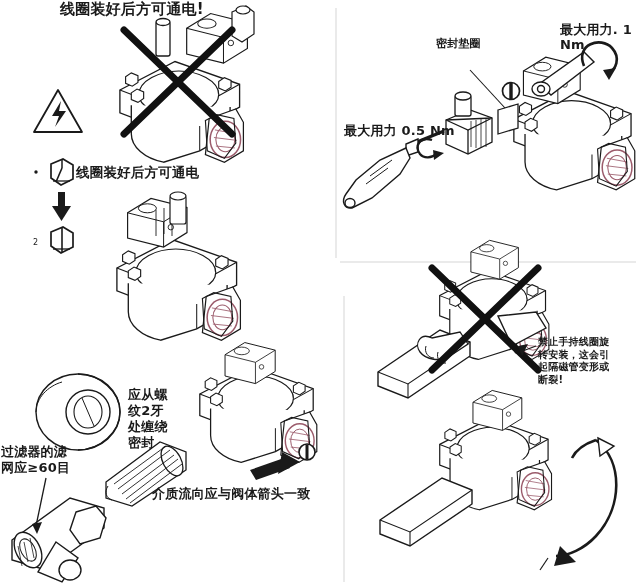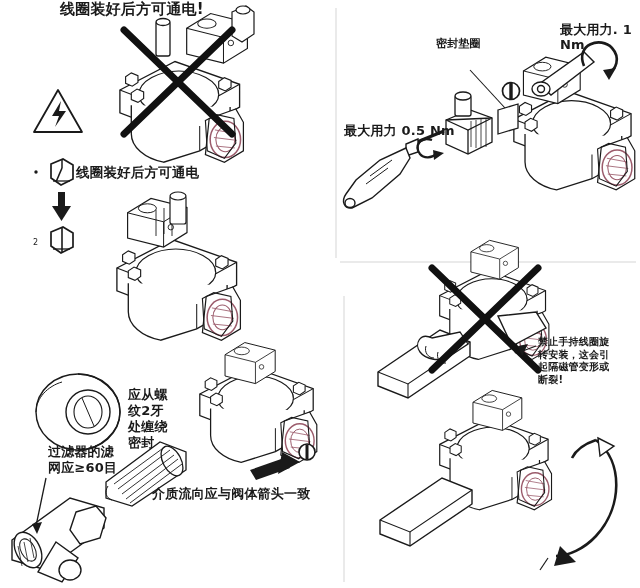--- a/index.html
+++ b/index.html
@@ -316,21 +316,21 @@
 
   <div class="lbl lbl-cn" style="left:344px; top:124px; font-size:13px;">最大用力 0.5 Nm</div>
 
   <div class="lbl lbl-cn" style="left:436px; top:38px; font-size:11px;">密封垫圈</div>
 
   <div class="lbl lbl-cn" style="left:128px; top:376px; font-size:13px; line-height:1.22;margin-top:11px;">应从螺
 纹2牙
 处缠绕
 密封</div>
 
-  <div class="lbl lbl-cn" style="left:1px; top:444px; font-size:13px; line-height:1.2;padding-left:47px;">过滤器的滤
+  <div class="lbl lbl-cn" style="left:1px; top:444px; font-size:13px; line-height:1.2;">过滤器的滤
 网应≥60目</div>
 
   <div class="lbl lbl-cn" style="left:152px; top:487px; font-size:13px;text-align:right;">介质流向应与阀体箭头一致</div>
 
   <div class="lbl lbl-cn" style="left:538px; top:336px; font-size:10px; line-height:1.25;">禁止手持线圈旋
 转安装，这会引
 起隔磁管变形或
 断裂!</div>
 
 

